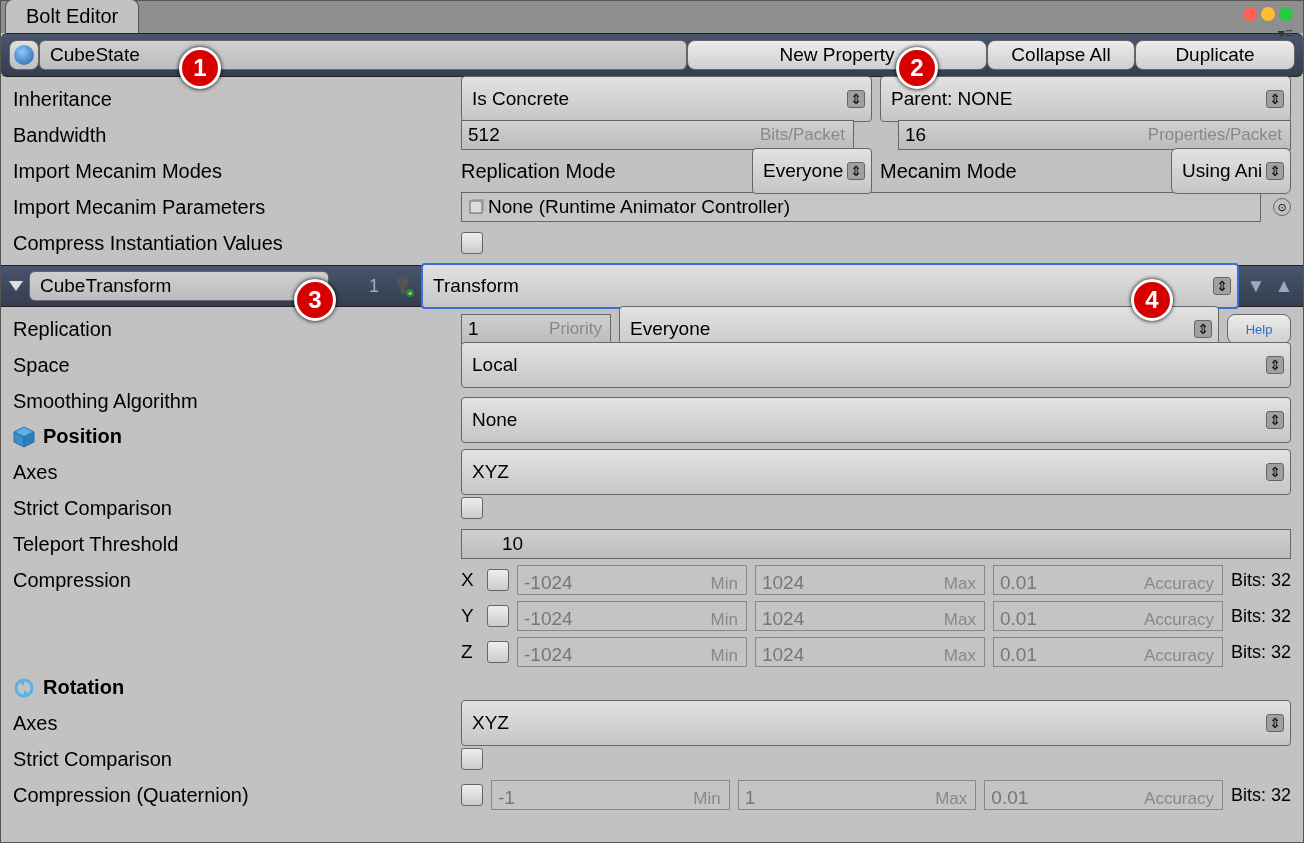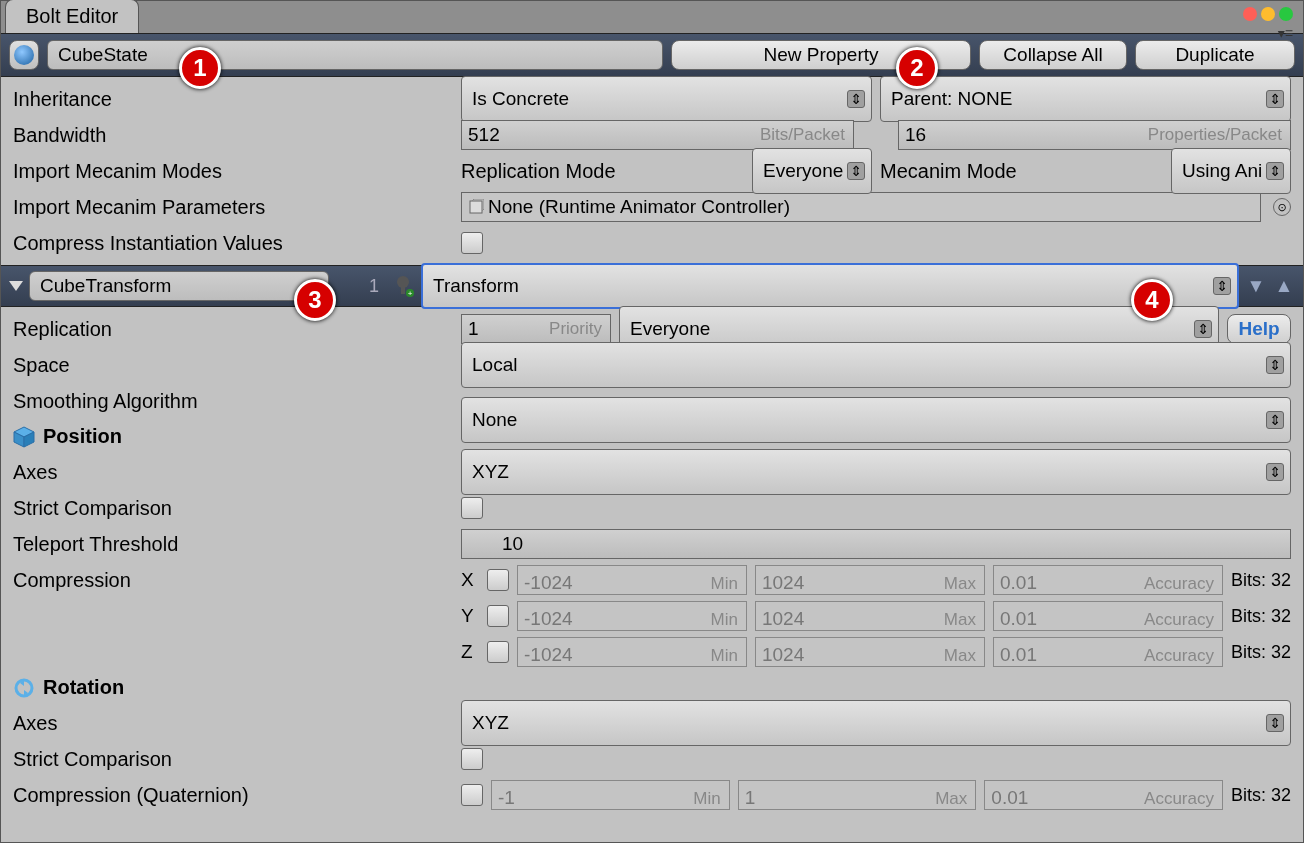--- a/index.html
+++ b/index.html
@@ -7,21 +7,21 @@
 
 .window { border: 1px solid #555; background: #c2c2c2; position: relative; height: 100%; }
 
 .tab-bar { height: 32px; display: flex; align-items: flex-end; background: #8e8e8e; position: relative; }
 .tab { background: #c2c2c2; border: 1px solid #555; border-bottom: none; border-top-left-radius: 8px; border-top-right-radius: 8px; padding: 5px 20px; font-size: 20px; margin-left: 4px; }
 .mac-dots { position: absolute; right: 10px; top: 6px; display: flex; gap: 4px; }
 .dot { width: 14px; height: 14px; border-radius: 50%; }
 .dot.r { background: #ff5f57; } .dot.y { background: #febc2e; } .dot.g { background: #28c840; }
 .opts-icon { position: absolute; right: 10px; top: 24px; font-size: 14px; color: #333; }
 
-.darkbar { background: linear-gradient(#48556b, #343e50); height: 44px; display: flex; align-items: center; padding: 9px 8px; gap: 8px; border-top: 1px solid #222; border-bottom: 1px solid #222; }
+.darkbar { background: linear-gradient(#48556b, #343e50); height: 44px; display: flex; align-items: center; padding: 9px 8px; border-top: 1px solid #222; border-bottom: 1px solid #222; border-radius: 6px; }
 .darkbar2 { background: linear-gradient(#48556b, #343e50); height: 42px; display: flex; align-items: center; padding: 4px 8px; gap: 6px; border-top: 1px solid #222; border-bottom: 1px solid #222; }
 
 .tf { background: linear-gradient(#cfcfcf,#bdbdbd); border: 1px solid #666; border-radius: 6px; height: 30px; padding: 2px 10px; font-size: 19px; display: flex; align-items: center; }
 .btn { background: linear-gradient(#ececec,#cfcfcf); border: 1px solid #666; border-radius: 8px; height: 30px; display: flex; align-items: center; justify-content: center; font-size: 19px; cursor: pointer; padding: 0 12px; }
 
 .icon-circle { width: 30px; height: 30px; border: 1px solid #666; border-radius: 8px; background: linear-gradient(#e0e0e0,#bfbfbf); display: flex; align-items: center; justify-content: center; }
 .state-icon { width: 20px; height: 20px; background: radial-gradient(circle at 40% 35%, #8fc8ff, #1a5fa0); border-radius: 50%; }
 
 .body-area { padding: 4px 12px; }
 .row { display: flex; align-items: center; height: 36px; gap: 8px; }
@@ -40,21 +40,21 @@
 .rot-icon { width: 22px; height: 22px; }
 .axis-lbl { width: 18px; font-size: 19px; }
 .comp-num { flex: 1; background: #c4c4c4; border: 1px solid #888; height: 30px; display: flex; align-items: flex-end; padding: 0 6px; position: relative; color: #777; font-size: 19px; }
 .bits { font-size: 18px; white-space: nowrap; }
 
 .callout { position: absolute; width: 42px; height: 42px; background: #d60000; border: 3px solid #fff; border-radius: 50%; color: #fff; font-size: 24px; font-weight: bold; display: flex; align-items: center; justify-content: center; z-index: 100; box-shadow: 0 0 4px #000; }
 
 .expand-tri { width: 0; height: 0; border-left: 7px solid transparent; border-right: 7px solid transparent; border-top: 10px solid #ddd; }
 
 .joy-icon { width: 24px; height: 24px; display: flex; align-items: center; justify-content: center; position: relative; }
-.help-link { color: #2a6fc9; font-size: 19px; font-weight: bold; }
+.help-link { color: #2a6fc9; font-size: 13px; }
 
 .obj-field { flex: 1; background: #c6c6c6; border: 1px solid #666; height: 30px; display: flex; align-items: center; padding: 0 6px; font-size: 19px; }
 .obj-picker { width: 18px; height: 18px; border: 1px solid #666; border-radius: 50%; margin-left: 4px; display: flex; align-items: center; justify-content: center; font-size: 11px; }
 
 .arrow-btn { width: 22px; height: 22px; display: flex; align-items: center; justify-content: center; color: #99a8c4; cursor: pointer; }
 svg { display: block; }
 </style>
 </head>
 <body>
 
@@ -100,21 +100,21 @@
     <div class="row">
       <div class="lbl">Import Mecanim Modes</div>
       <div style="flex:1;display:flex;align-items:center;gap:20px;">
         <span style="font-size:20px;">Replication Mode</span>
         <div style="flex:1;"></div>
         <div class="sel" style="width:120px;">Everyone</div>
       </div>
       <div style="flex:1;display:flex;align-items:center;gap:8px;">
         <span style="font-size:20px;">Mecanim Mode</span>
         <div style="flex:1;"></div>
-        <div class="sel" style="width:120px;">Using Ani</div>
+        <div class="sel" style="width:120px;border-radius:6px;">Using Ani</div>
       </div>
     </div>
     <div class="row">
       <div class="lbl">Import Mecanim Parameters</div>
       <div class="obj-field">
         <svg width="16" height="16">
             <rect x="2" y="2" width="12" height="12" fill="#ddd" stroke="#666"></rect>
             <path d="M4 2 L6 0 L16 0 L16 10 L14 12" fill="none" stroke="#888"></path>
           </svg>
         <span style="margin-left:4px;">None (Runtime Animator Controller)</span>

